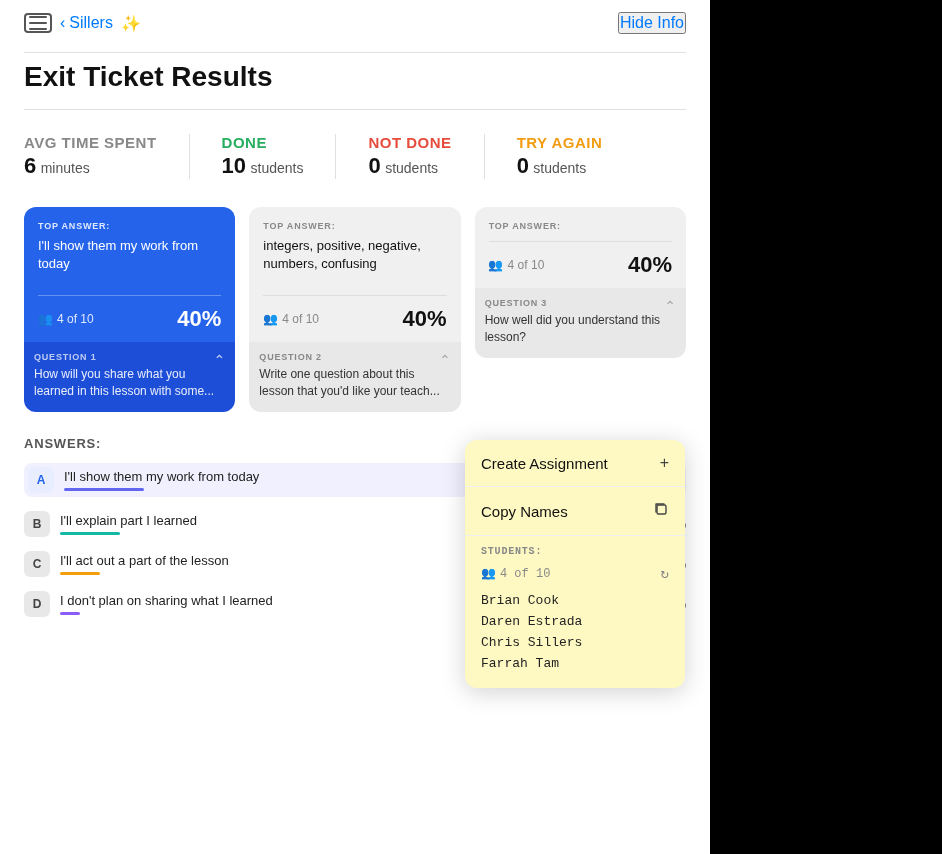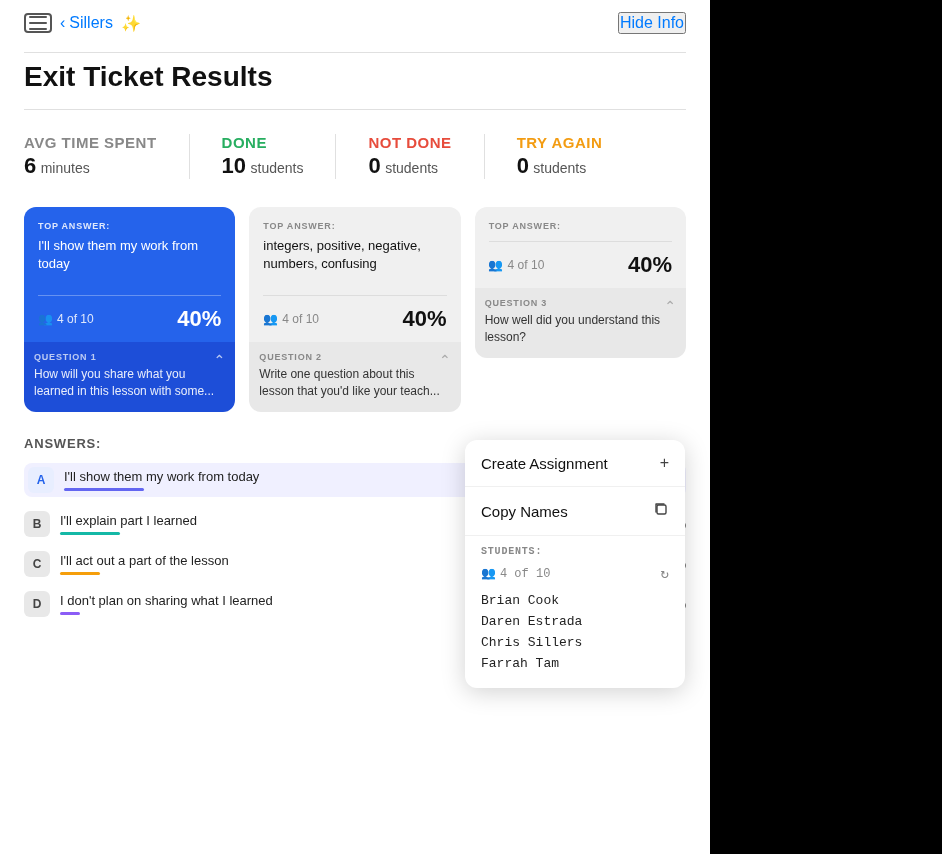--- a/index.html
+++ b/index.html
@@ -245,21 +245,21 @@
       font-weight: 700;
       color: #111;
       min-width: 38px;
       text-align: right;
     }
     
     .popup-overlay {
       position: absolute;
       top: 440px;
       left: 465px;
-      background: #ffffff;
+      background: #fef9c3;
       border-radius: 12px;
       box-shadow: 0 4px 24px rgba(0,0,0,0.18);
       width: 220px;
       z-index: 100;
       overflow: hidden;
     }
     .popup-item {
       display: flex;
       align-items: center;
       justify-content: space-between;

